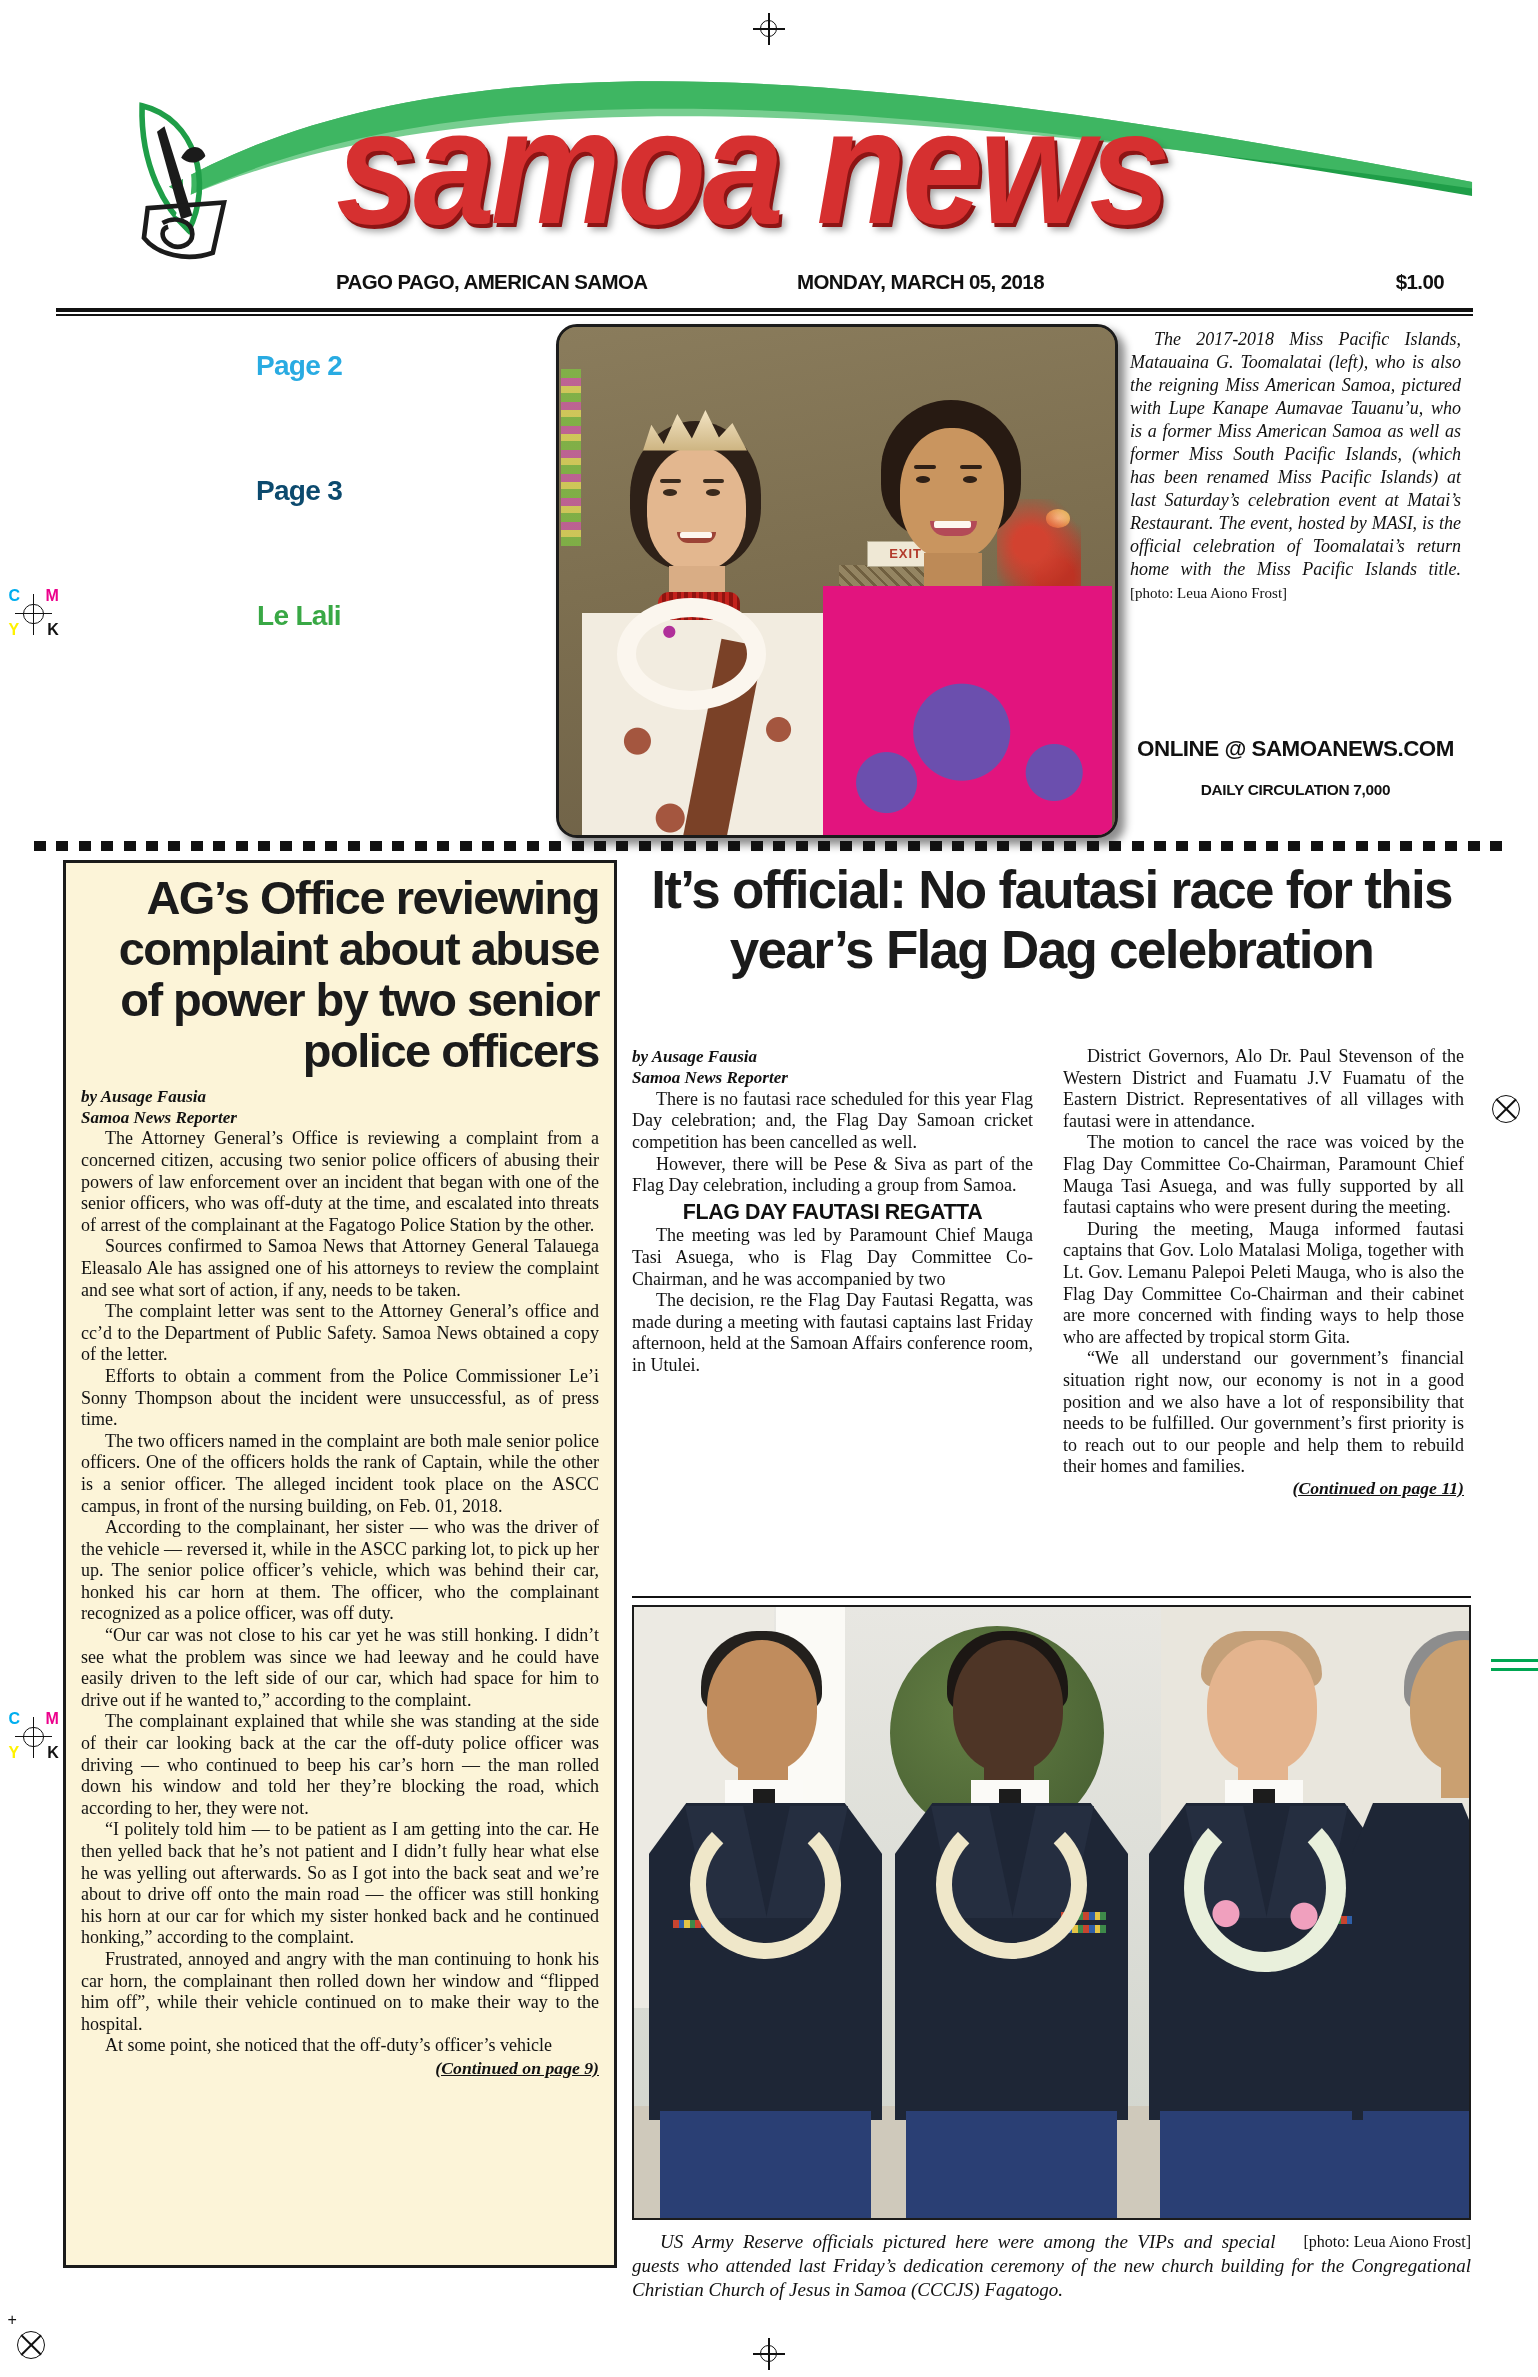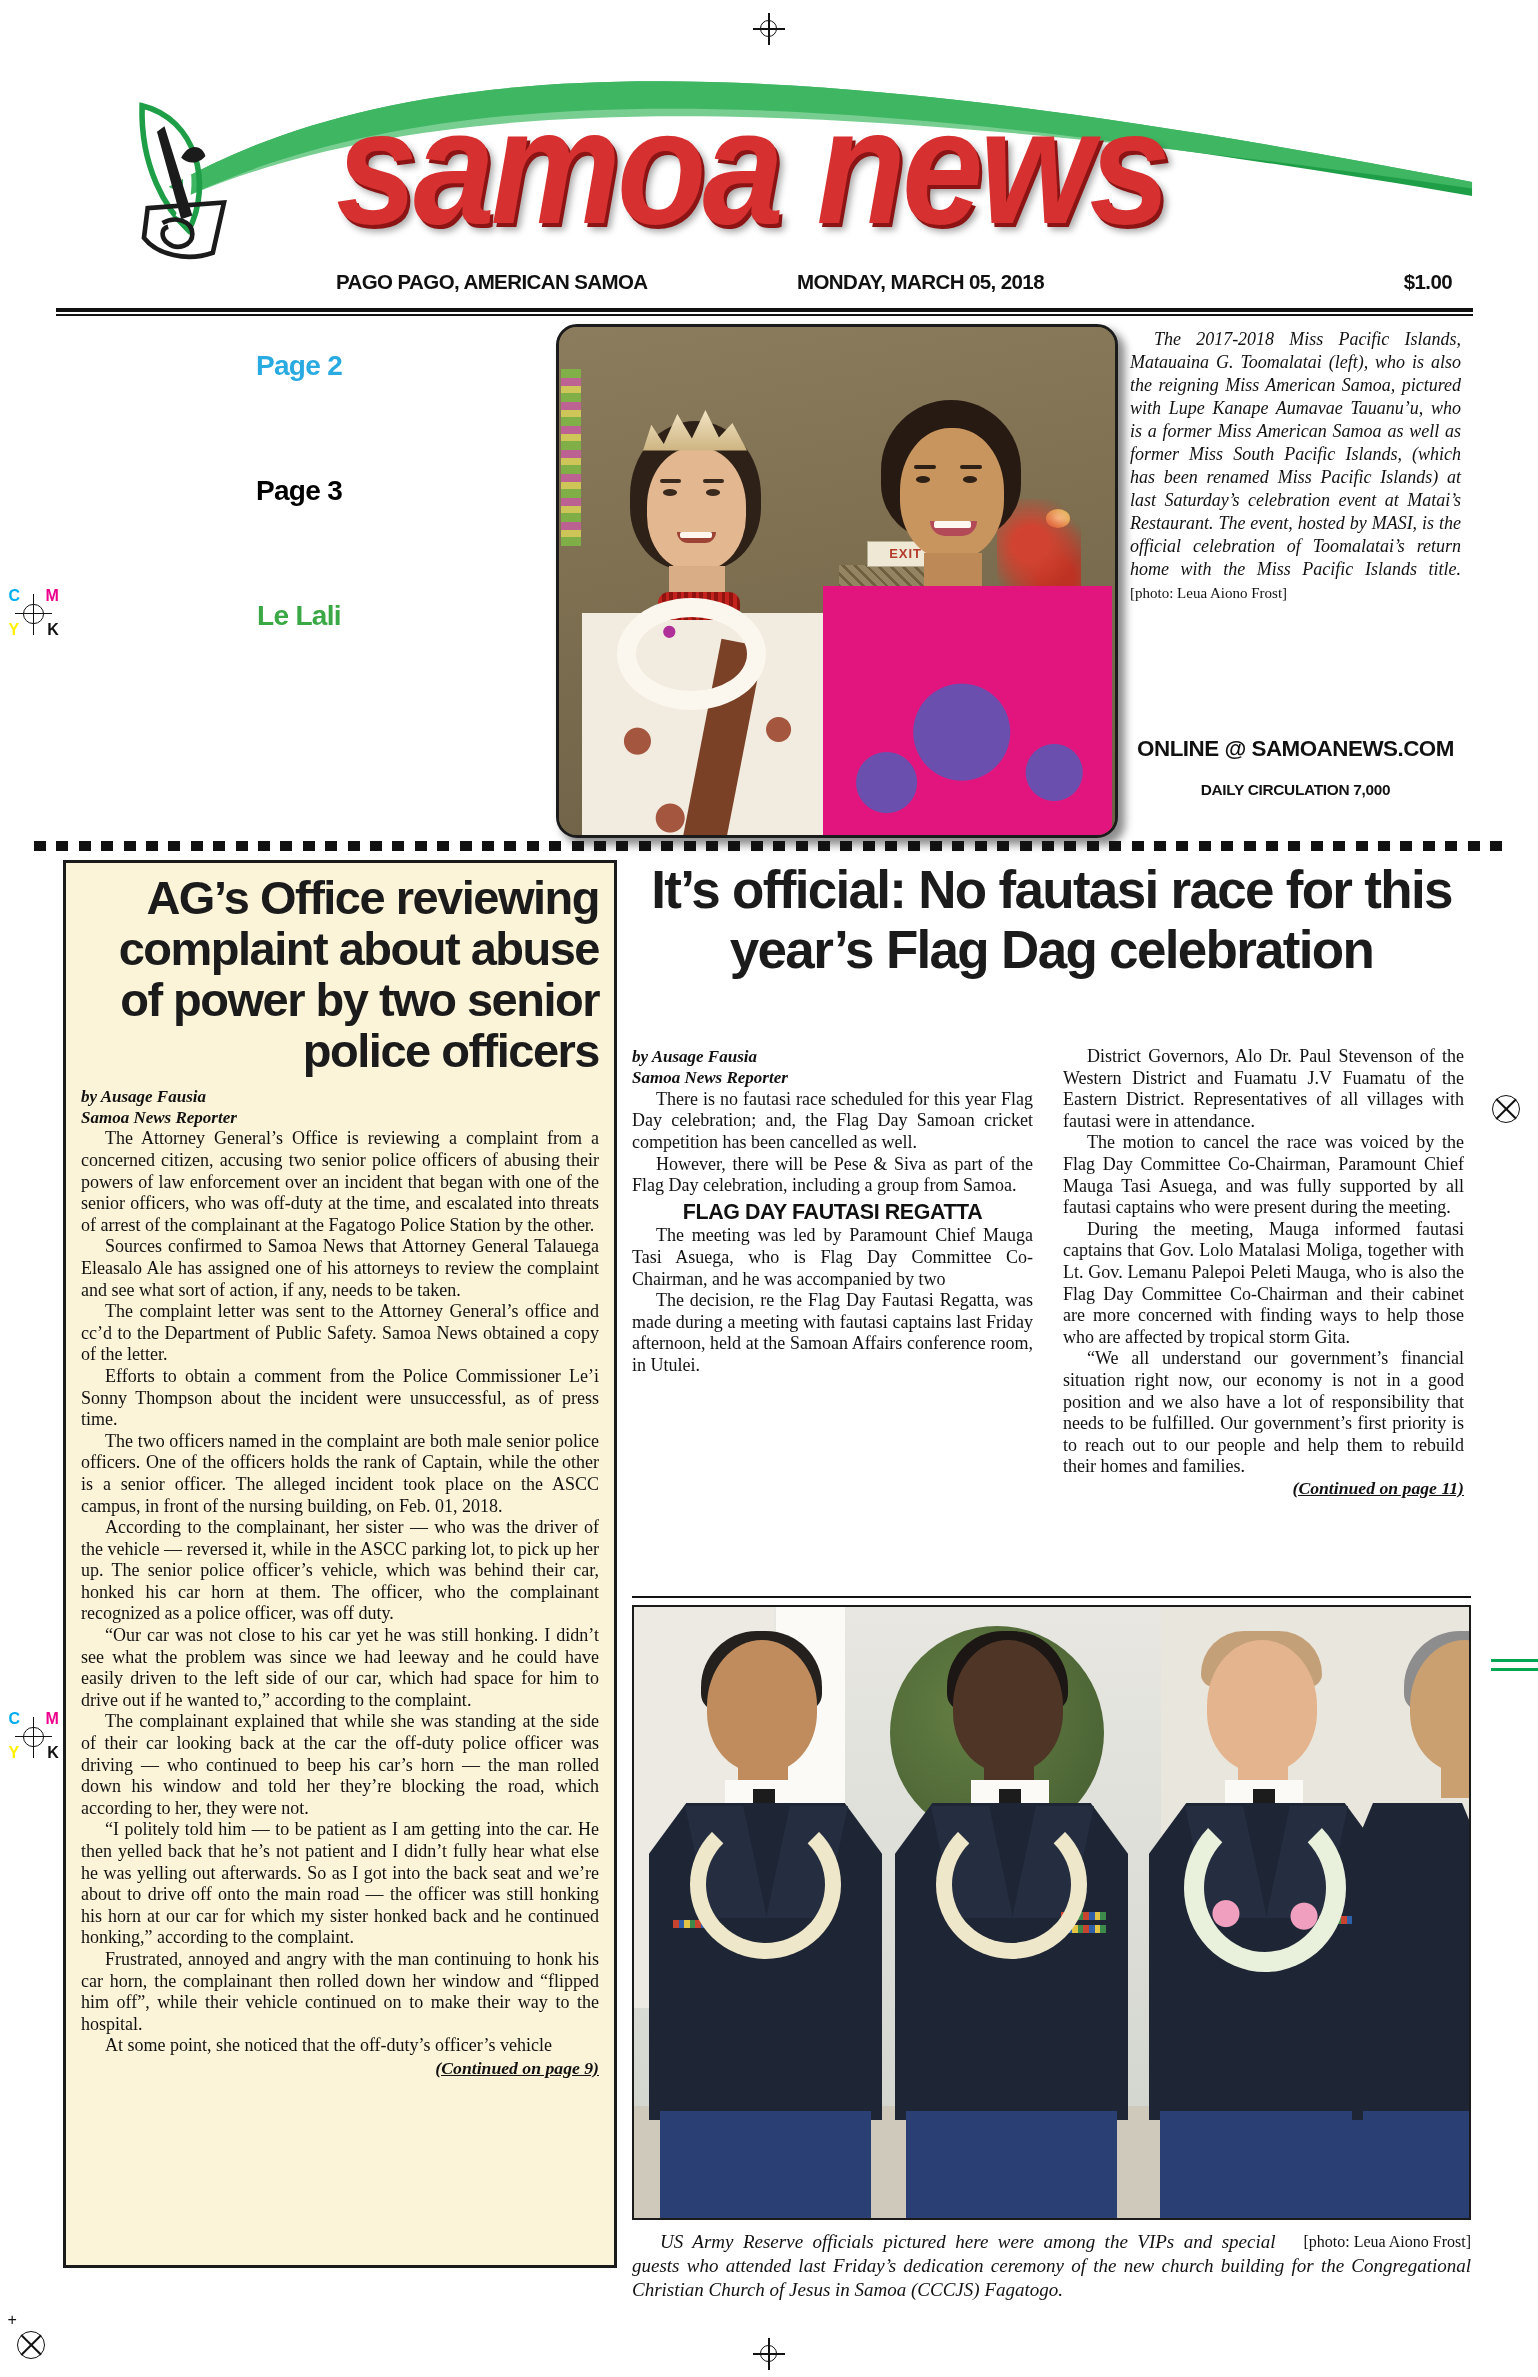--- a/index.html
+++ b/index.html
@@ -58,21 +58,21 @@
     transform:scaleX(1.06) scaleY(1.18);
     transform-origin:left top;
     white-space:nowrap;
   }
 
   .datebar{position:absolute;left:56px;top:270px;width:1417px;height:43px;
       font-family:"Liberation Sans",sans-serif;font-weight:700;font-size:20.5px;
       letter-spacing:-0.6px;color:#111;}
   .datebar .place{position:absolute;left:280px;top:0;}
   .datebar .date{position:absolute;left:741px;top:0;}
-  .datebar .price{position:absolute;right:21px;top:0;}
+  .datebar .price{position:absolute;right:29px;top:0;}
   .rule-double{position:absolute;left:56px;top:308px;width:1417px;}
   .rule-double .r1{height:3.7px;background:#111;}
   .rule-double .r2{height:1.9px;background:#111;margin-top:2.8px;}
 
   
   .teasers{position:absolute;left:73px;top:350px;width:452px;}
   .teaser{position:relative;margin-bottom:11.2px;padding-left:39px;min-height:114px;}
   .teaser .bar{position:absolute;left:0;top:3.7px;width:20.5px;height:108px;border:1.9px solid #1b1b1b;box-sizing:border-box;}
   .teaser .txt{font-family:"Liberation Sans",sans-serif;font-weight:700;font-size:23px;
      line-height:31px;color:#1b1b1b;letter-spacing:-0.5px;}
@@ -309,21 +309,21 @@
       </div>
     </div>
     <div class="teaser">
       <div class="bar" style="background:#B5651D"></div>
       <div class="txt">
         <div>Hawaiki Cable: Month of June will</div>
         <div>probably be “Ready for Service”</div>
         <div class="rowend">
           <span class="lastline">date</span>
           <span class="fill"></span>
-          <span class="page" style="color:#000000">Page 3</span>
+          <span class="page" style="color:#0c4a6e">Page 3</span>
         </div>
       </div>
     </div>
     <div class="teaser">
       <div class="bar" style="background:#39A845"></div>
       <div class="txt">
         <div>Fa’ailoa e se ali’i pagota</div>
         <div>Fa’amasinoga faiga saua o loo</div>
         <div class="rowend">
           <span class="lastline">tutupu Falepuipui</span>

